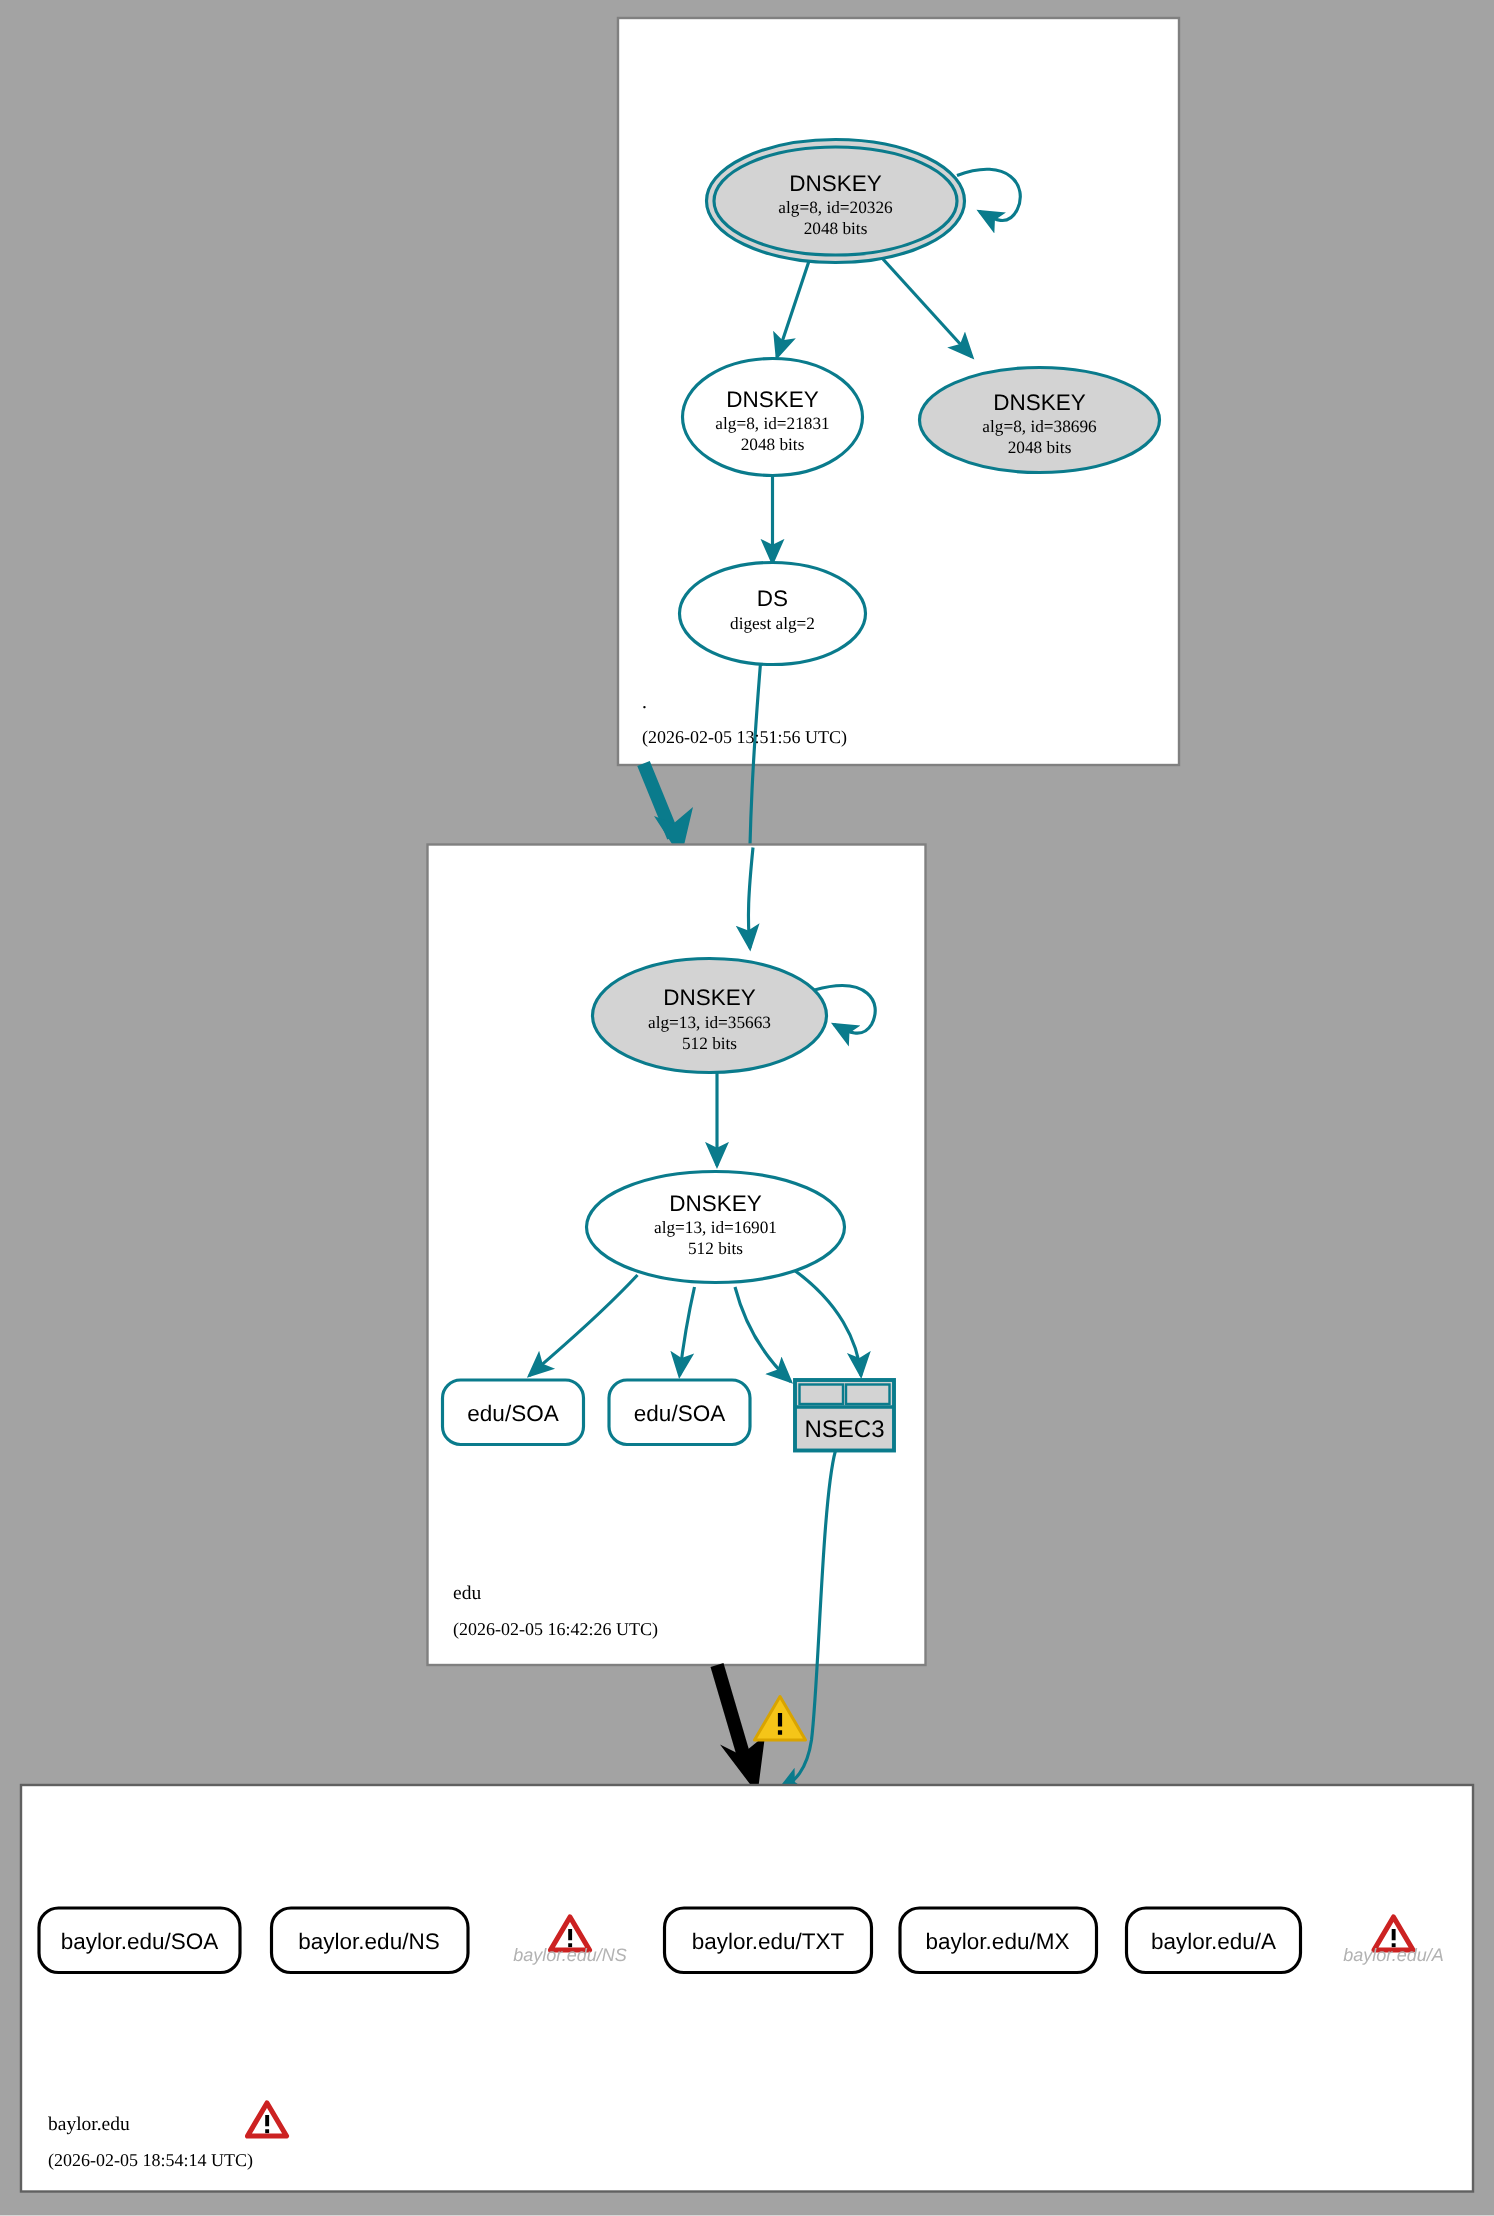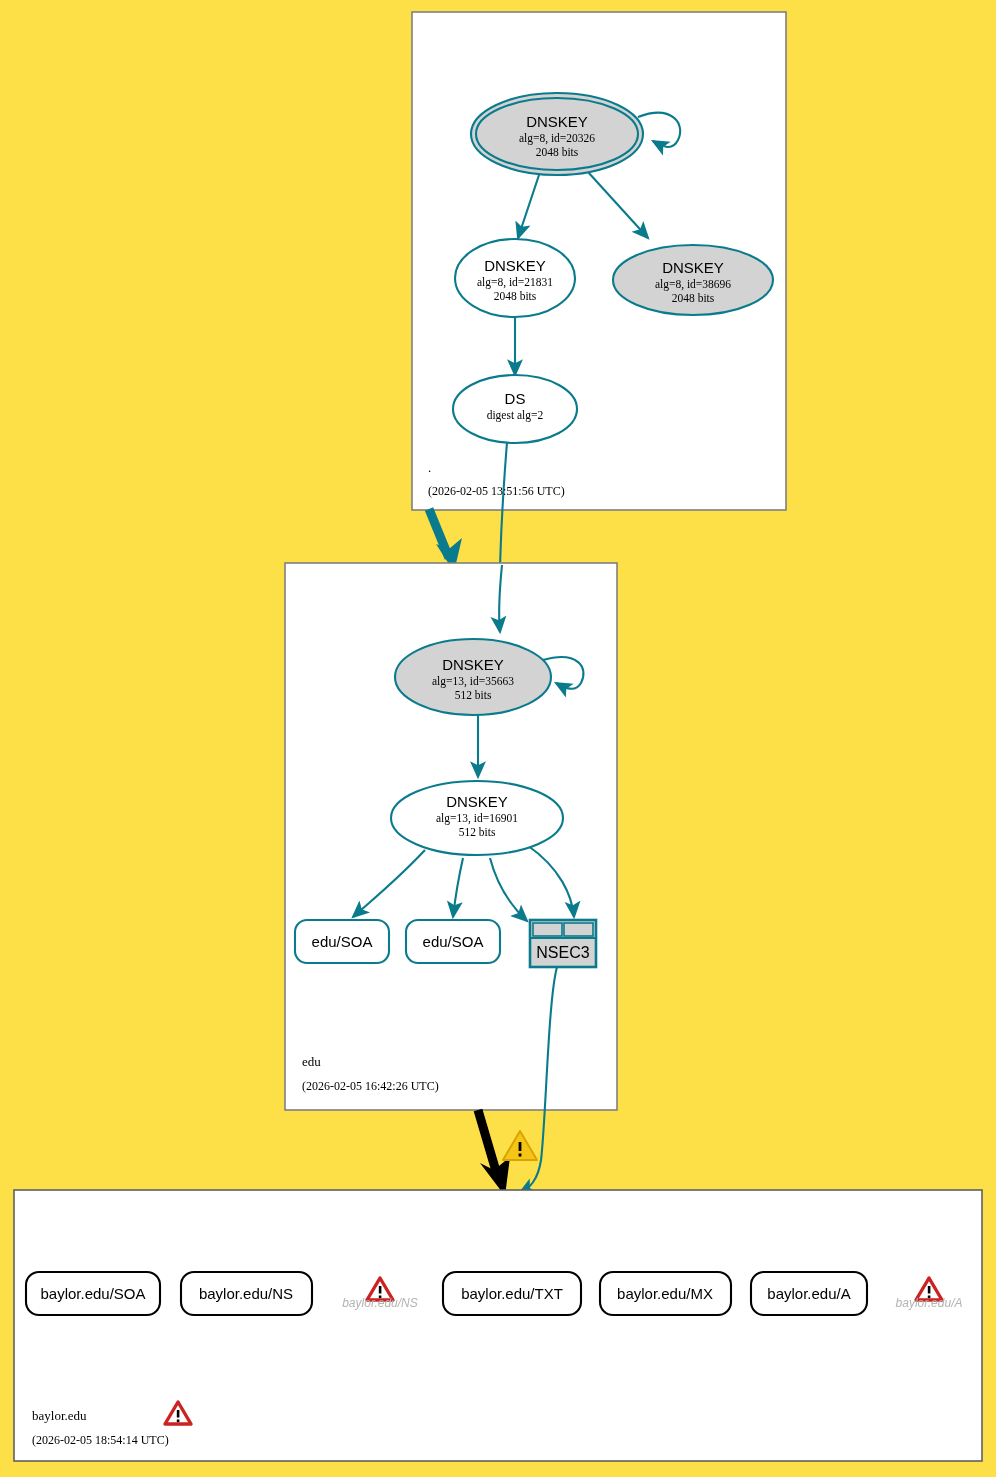--- a/index.html
+++ b/index.html
@@ -8,21 +8,21 @@
     padding: 0;
     background: #ffffff;
   }
   body {
     font-family: "Liberation Sans", sans-serif;
   }
   #canvas {
     position: relative;
     width: 996px;
     height: 1477px;
-    background: #fde047;
+    background: #a3a3a3;
     overflow: hidden;
   }
   #canvas svg {
     position: absolute;
     left: 0;
     top: 0;
   }
   .node-text-main {
     font-family: "Liberation Sans", sans-serif;
     font-size: 15px;

